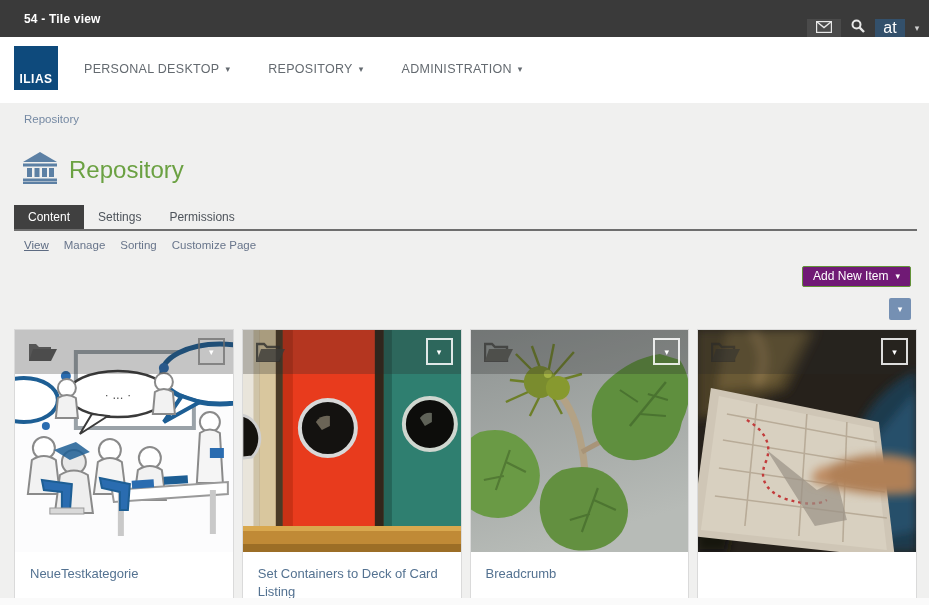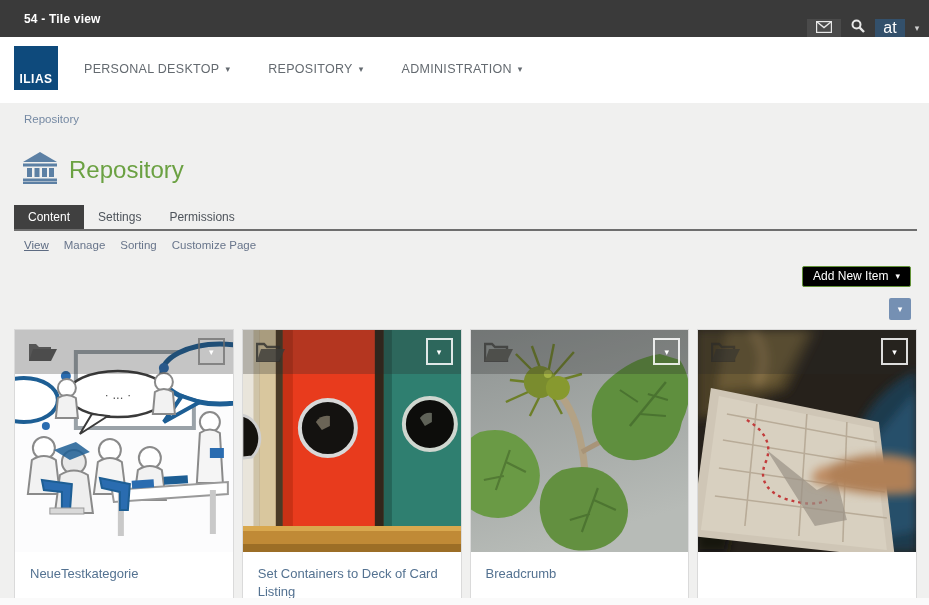--- a/index.html
+++ b/index.html
@@ -72,21 +72,21 @@
   
   .subtabs { margin: 8px 0 0 24px; display: flex; gap: 15px; }
   .subtab {
     font-size: 11.5px; color: #68758b; cursor: pointer; text-decoration: none;
   }
   .subtab.active { text-decoration: underline; color: #5d6b82; }
 
   
   .toolbar-row { display: flex; justify-content: flex-end; margin: 15px 18px 0 0; }
   .btn-add {
-    background: #000000; border: 1px solid #639338; color: #fff; font-size: 12px;
+    background: #701a75; border: 1px solid #639338; color: #fff; font-size: 12px;
     padding: 2px 10px 3px 10px; border-radius: 2px; cursor: pointer;
     display: flex; align-items: center; gap: 7px;
     font-family: "Liberation Sans", sans-serif;
   }
   .btn-add .caret-glyph { font-size: 9px; }
   .dd-row { display: flex; justify-content: flex-end; margin: 11px 18px 0 0; }
   .btn-square {
     width: 22px; height: 22px; background: #7590b3; border: none; border-radius: 2px;
     color: #fff; font-size: 9px; cursor: pointer; display: flex;
     align-items: center; justify-content: center;

